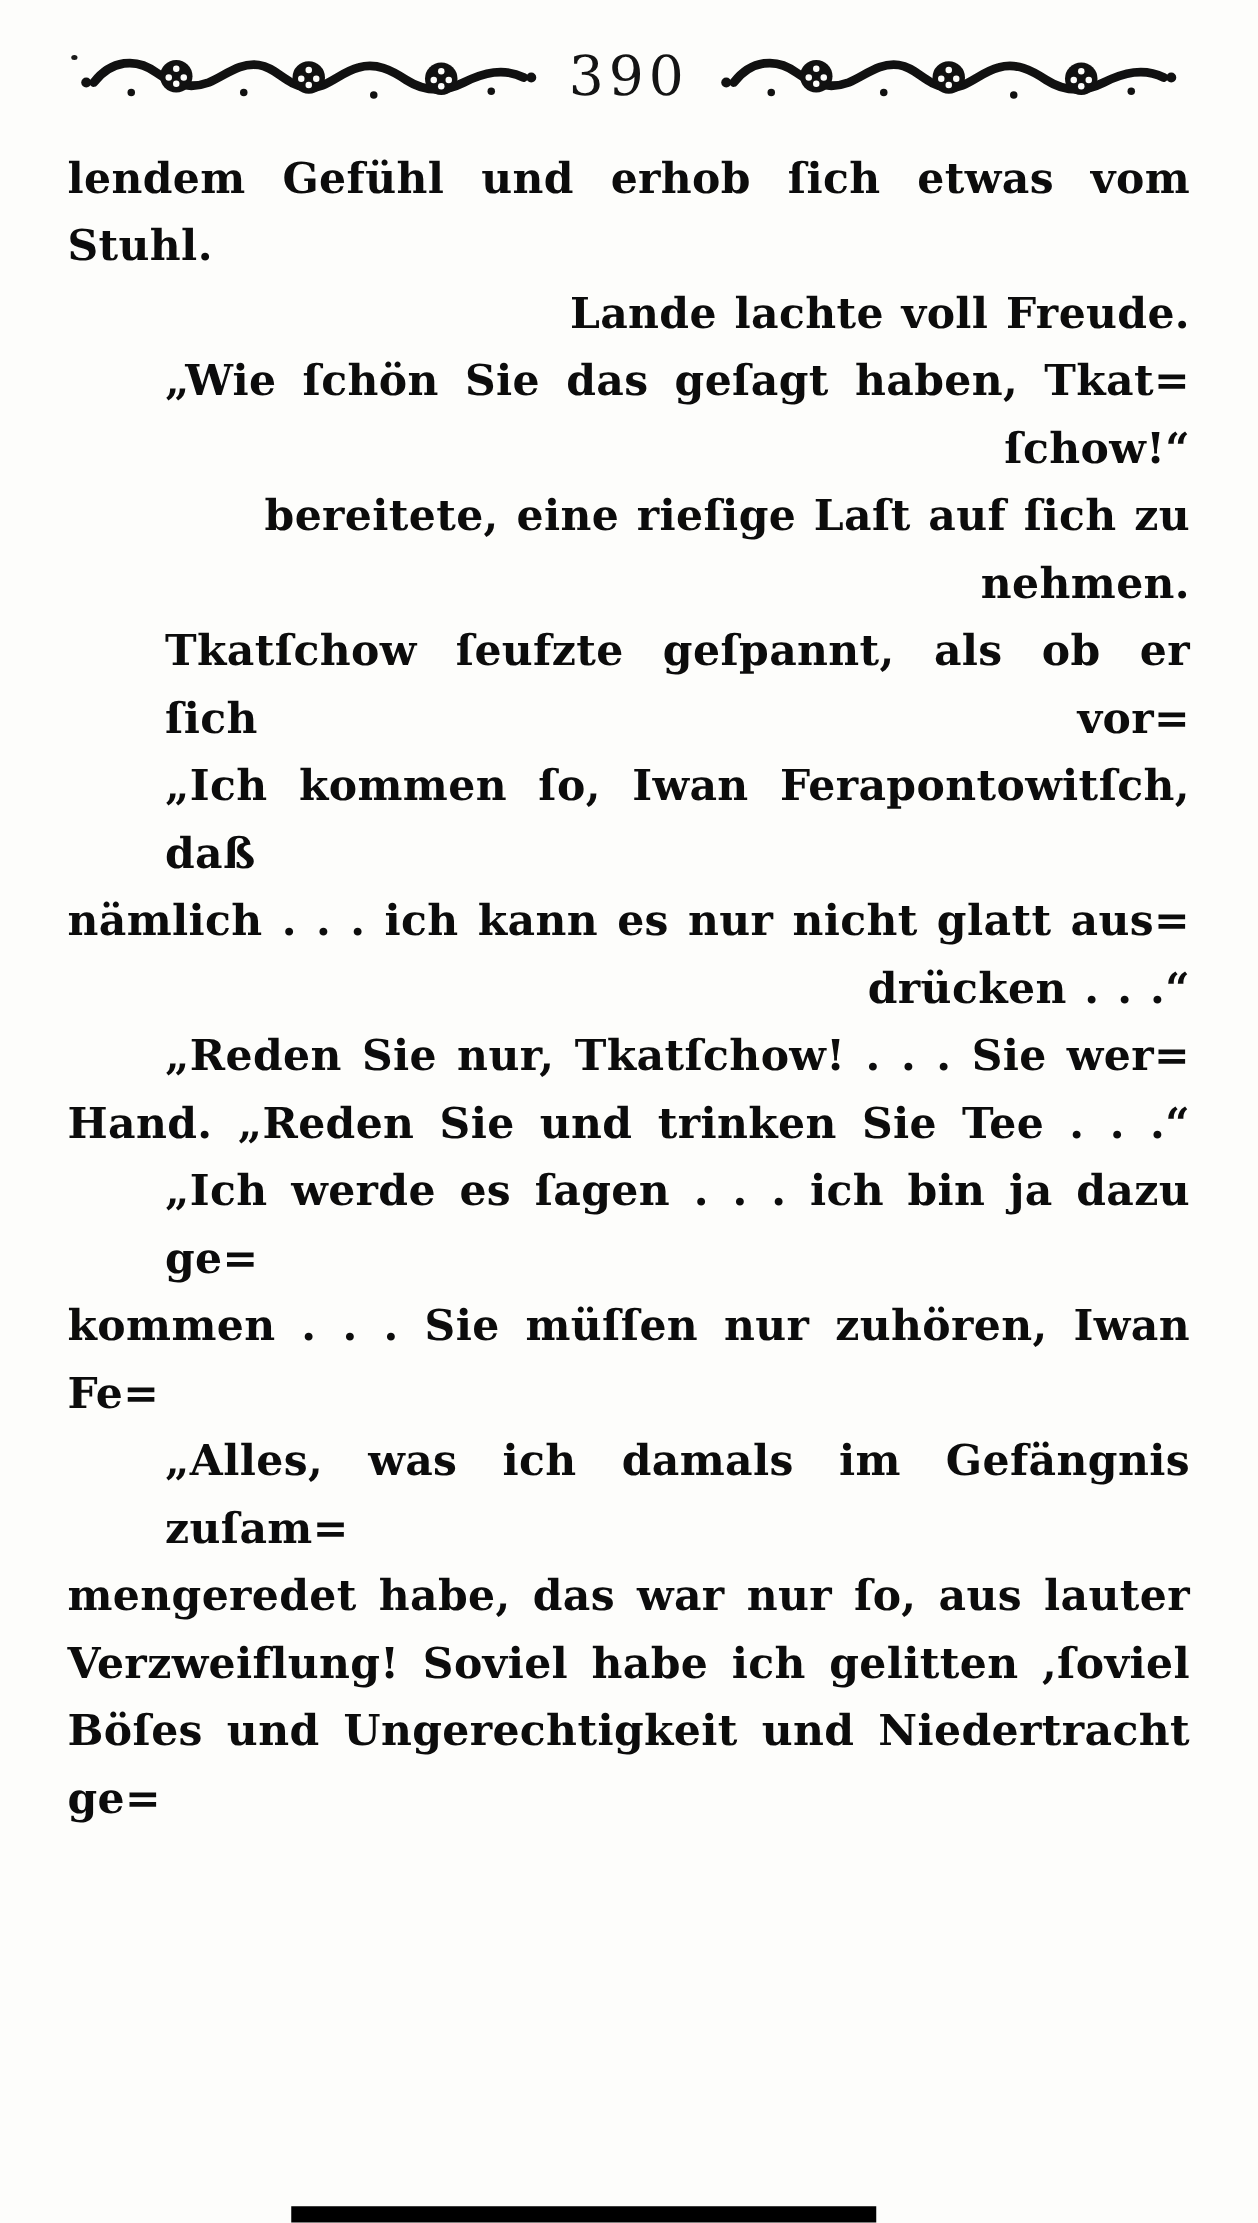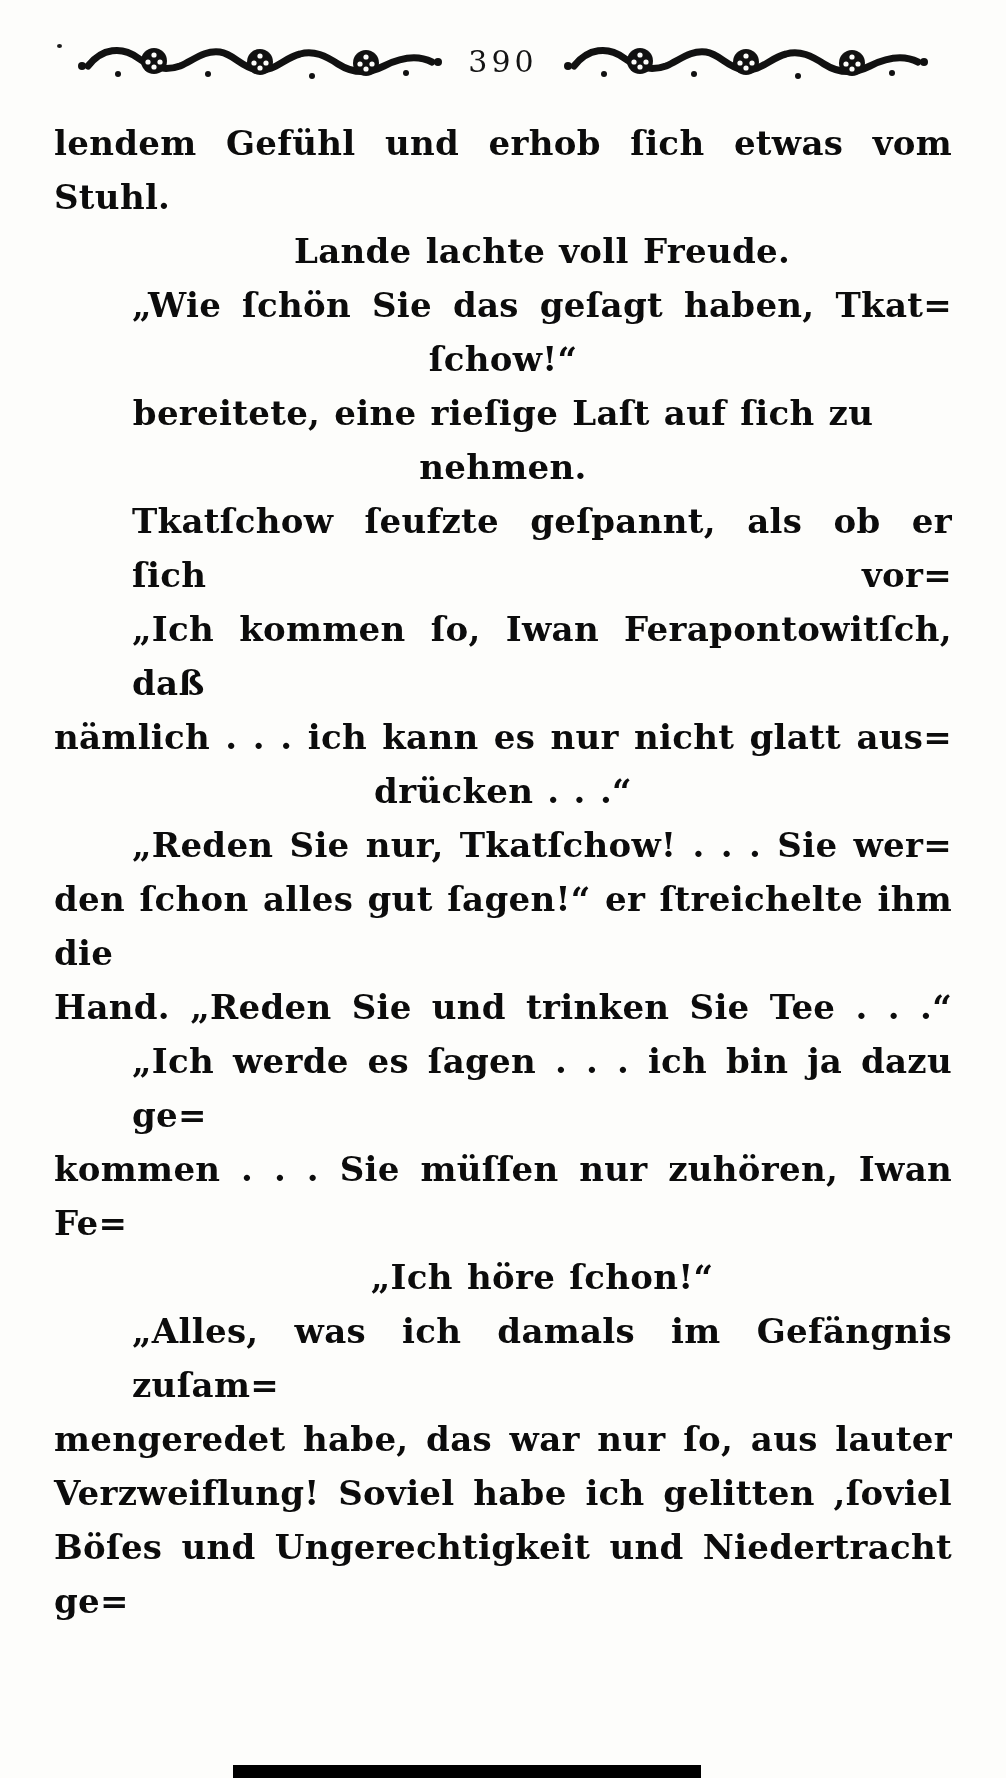--- a/index.html
+++ b/index.html
@@ -21,39 +21,39 @@
     top: 38px;
     left: 0;
     width: 100%;
     display: flex;
     justify-content: center;
     align-items: center;
     gap: 24px;
   }
   .ornament { flex: 0 0 auto; }
   .page-number {
-    font-size: 30px;
+    font-size: 44px;
     line-height: 48px;
     letter-spacing: 4px;
     color: #141414;
     font-weight: normal;
   }
   .text-block {
     position: absolute;
     top: 116px;
     left: 54px;
     width: 898px;
   }
   .line {
     font-size: 34px;
     line-height: 54px;
     font-weight: bold;
     letter-spacing: 0.3px;
     word-spacing: 2px;
-    text-align: center;
+    text-align: right;
     color: #0c0c0c;
   }
   .line.justify {
     text-align: justify;
     text-align-last: justify;
   }
   .line.indent {
     padding-left: 78px;
   }
   .ink-speck {
@@ -134,25 +134,23 @@
       <div class="line justify">lendem Gefühl und erhob ſich etwas vom Stuhl.</div>
       <div class="line indent">Lande lachte voll Freude.</div>
       <div class="line indent justify">„Wie ſchön Sie das geſagt haben, Tkat=</div>
       <div class="line">ſchow!“</div>
       <div class="line">bereitete, eine rieſige Laſt auf ſich zu nehmen.</div>
       <div class="line indent justify">Tkatſchow ſeufzte geſpannt, als ob er ſich vor=</div>
       <div class="line indent justify">„Ich kommen ſo, Iwan Ferapontowitſch, daß</div>
       <div class="line justify">nämlich . . . ich kann es nur nicht glatt aus=</div>
       <div class="line">drücken . . .“</div>
       <div class="line indent justify">„Reden Sie nur, Tkatſchow! . . . Sie wer=</div>
-      <div class="line justify">den ſchon alles gut ſagen!“ er ſtreichelte ihm die</div>
       <div class="line justify">Hand. „Reden Sie und trinken Sie Tee . . .“</div>
       <div class="line indent justify">„Ich werde es ſagen . . . ich bin ja dazu ge=</div>
       <div class="line justify">kommen . . . Sie müſſen nur zuhören, Iwan Fe=</div>
-      <div class="line indent">„Ich höre ſchon!“</div>
       <div class="line indent justify">„Alles, was ich damals im Gefängnis zuſam=</div>
       <div class="line justify">mengeredet habe, das war nur ſo, aus lauter</div>
       <div class="line justify">Verzweiflung! Soviel habe ich gelitten ,ſoviel</div>
       <div class="line justify">Böſes und Ungerechtigkeit und Niedertracht ge=</div>
     </div>
 
   <div class="bottom-bar"></div>
 
 </div>
 

